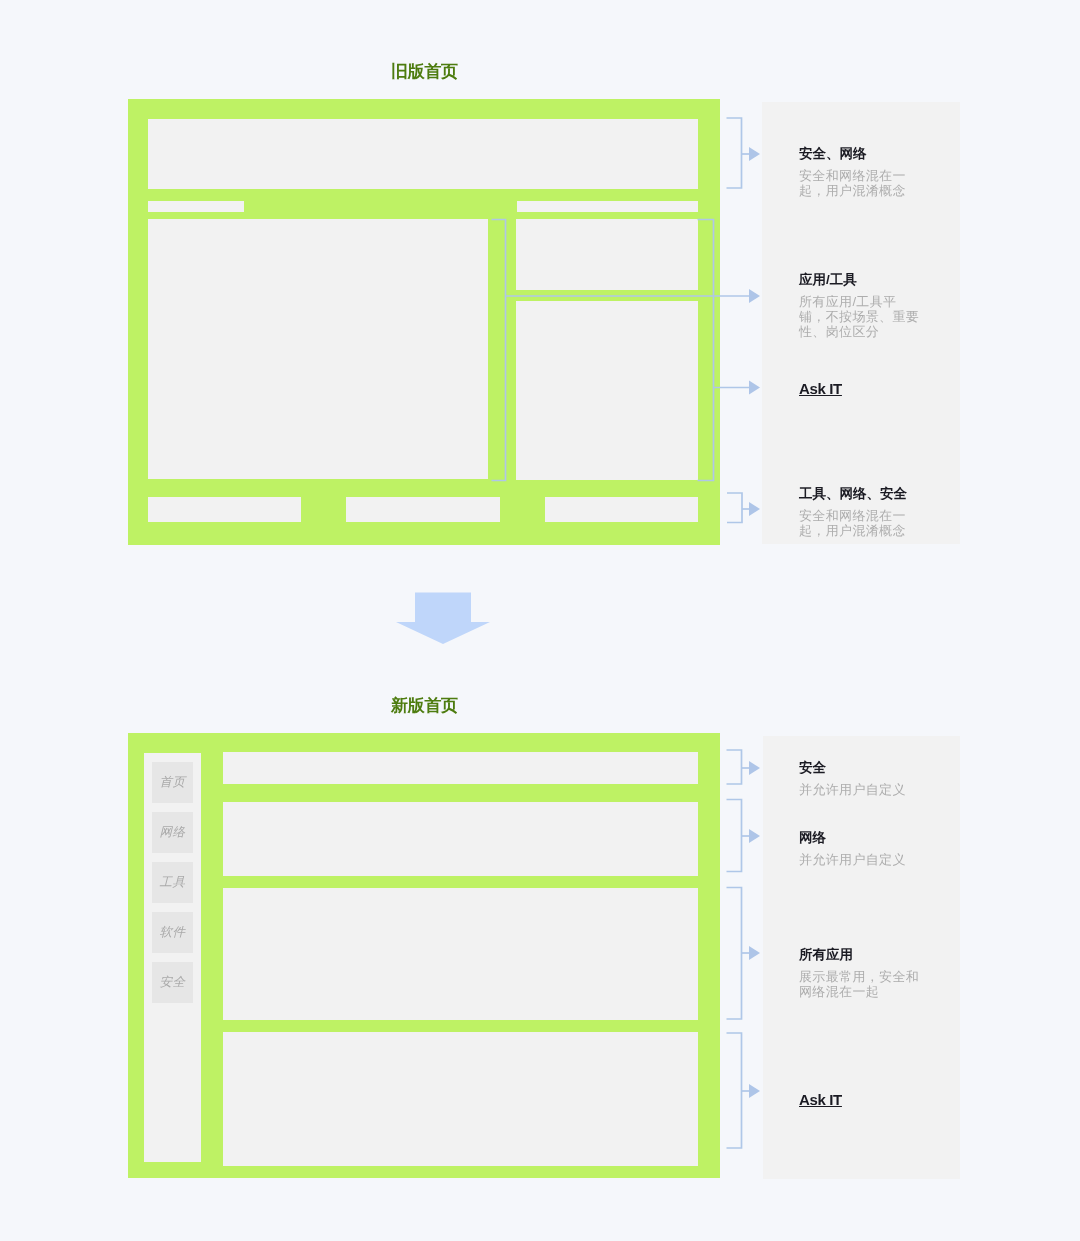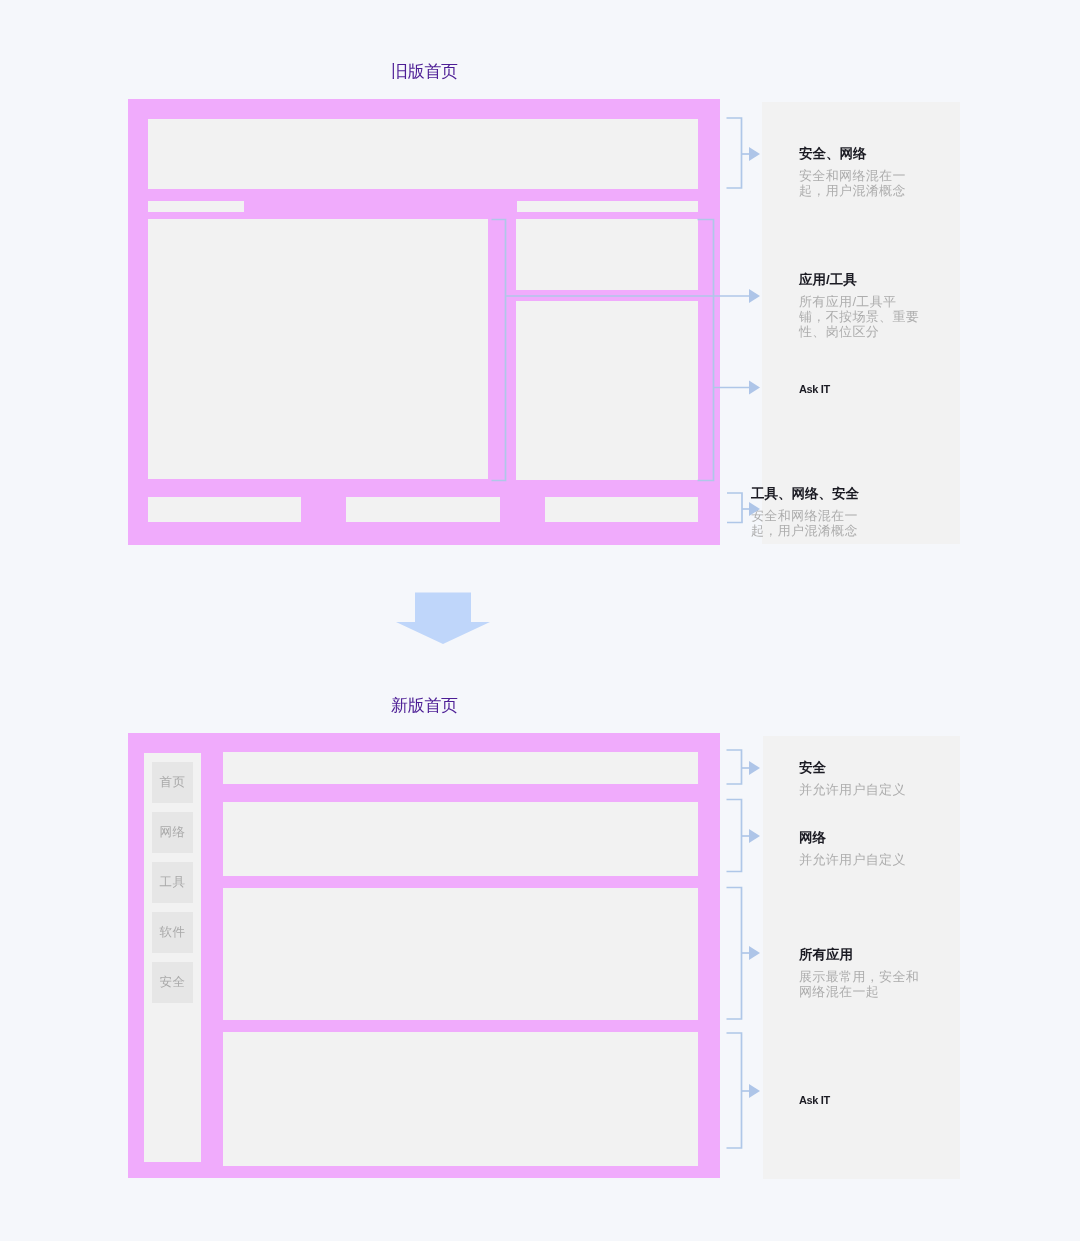--- a/index.html
+++ b/index.html
@@ -1,26 +1,26 @@
 <!DOCTYPE html>
 <html><head>
 <meta charset="utf-8">
 <style>
   html,body{margin:0;padding:0;}
   body{width:1080px;height:1241px;background:#f5f7fb;
        font-family:"Liberation Sans",sans-serif;overflow:hidden;}
   .stage{position:relative;width:1080px;height:1241px;}
-  .sec-title{position:absolute;font-size:17px;font-weight:400;color:#4c1d95;
+  .sec-title{position:absolute;font-size:17px;font-weight:700;color:#4d7c0f;
              letter-spacing:-.3px;white-space:nowrap;}
-  .panel{position:absolute;background:#f0abfc;}
+  .panel{position:absolute;background:#bef264;font-style:italic;}
   .blk{position:absolute;background:#f2f2f2;}
   .notecol{position:absolute;background:#f2f2f2;}
   .note{position:absolute;width:124px;}
   .nt-h{font-size:13.5px;font-weight:700;color:#1b1b23;line-height:14px;letter-spacing:0;}
-  .nt-h.latin{font-size:11px;letter-spacing:-.35px;}
+  .nt-h.latin{font-size:15px;letter-spacing:-.35px;text-decoration:underline;}
   .nt-b{font-size:13px;color:#adadad;line-height:15px;letter-spacing:.35px;margin-top:7px;}
   .sidebar{position:absolute;background:#f2f2f2;}
   .tabitem{position:absolute;width:41px;height:41px;background:#e6e6e6;color:#a9a9a9;
            font-size:12.5px;display:flex;align-items:center;justify-content:center;
            letter-spacing:.6px;}
   svg.ov{position:absolute;left:0;top:0;width:1080px;height:1241px;}
 </style>
 </head>
 <body>
 
@@ -46,21 +46,21 @@
     <div class="nt-h">应用/工具</div>
     <div class="nt-b">所有应用/工具平铺，不按场景、重要性、岗位区分</div>
   </div>
   <div class="note" style="left:799px;top:147px;">
     <div class="nt-h">安全、网络</div>
     <div class="nt-b">安全和网络混在一起，用户混淆概念</div>
   </div>
   <div class="note" style="left:799px;top:382px;">
     <div class="nt-h latin">Ask IT</div>
   </div>
-  <div class="note" style="left:751px;top:487px;">
+  <div class="note" style="left:799px;top:487px;">
     <div class="nt-h">工具、网络、安全</div>
     <div class="nt-b">安全和网络混在一起，用户混淆概念</div>
   </div>
 
   <div class="sec-title" style="left:391px;top:694px;">新版首页</div>
 
   <div class="panel" style="left:128px;top:733px;width:592px;height:445px;">
     <div class="sidebar" style="left:16px;top:20px;width:57px;height:409px;">
       <div class="tabitem" style="left:8px;top:9px;">首页</div>
       <div class="tabitem" style="left:8px;top:59px;">网络</div>

